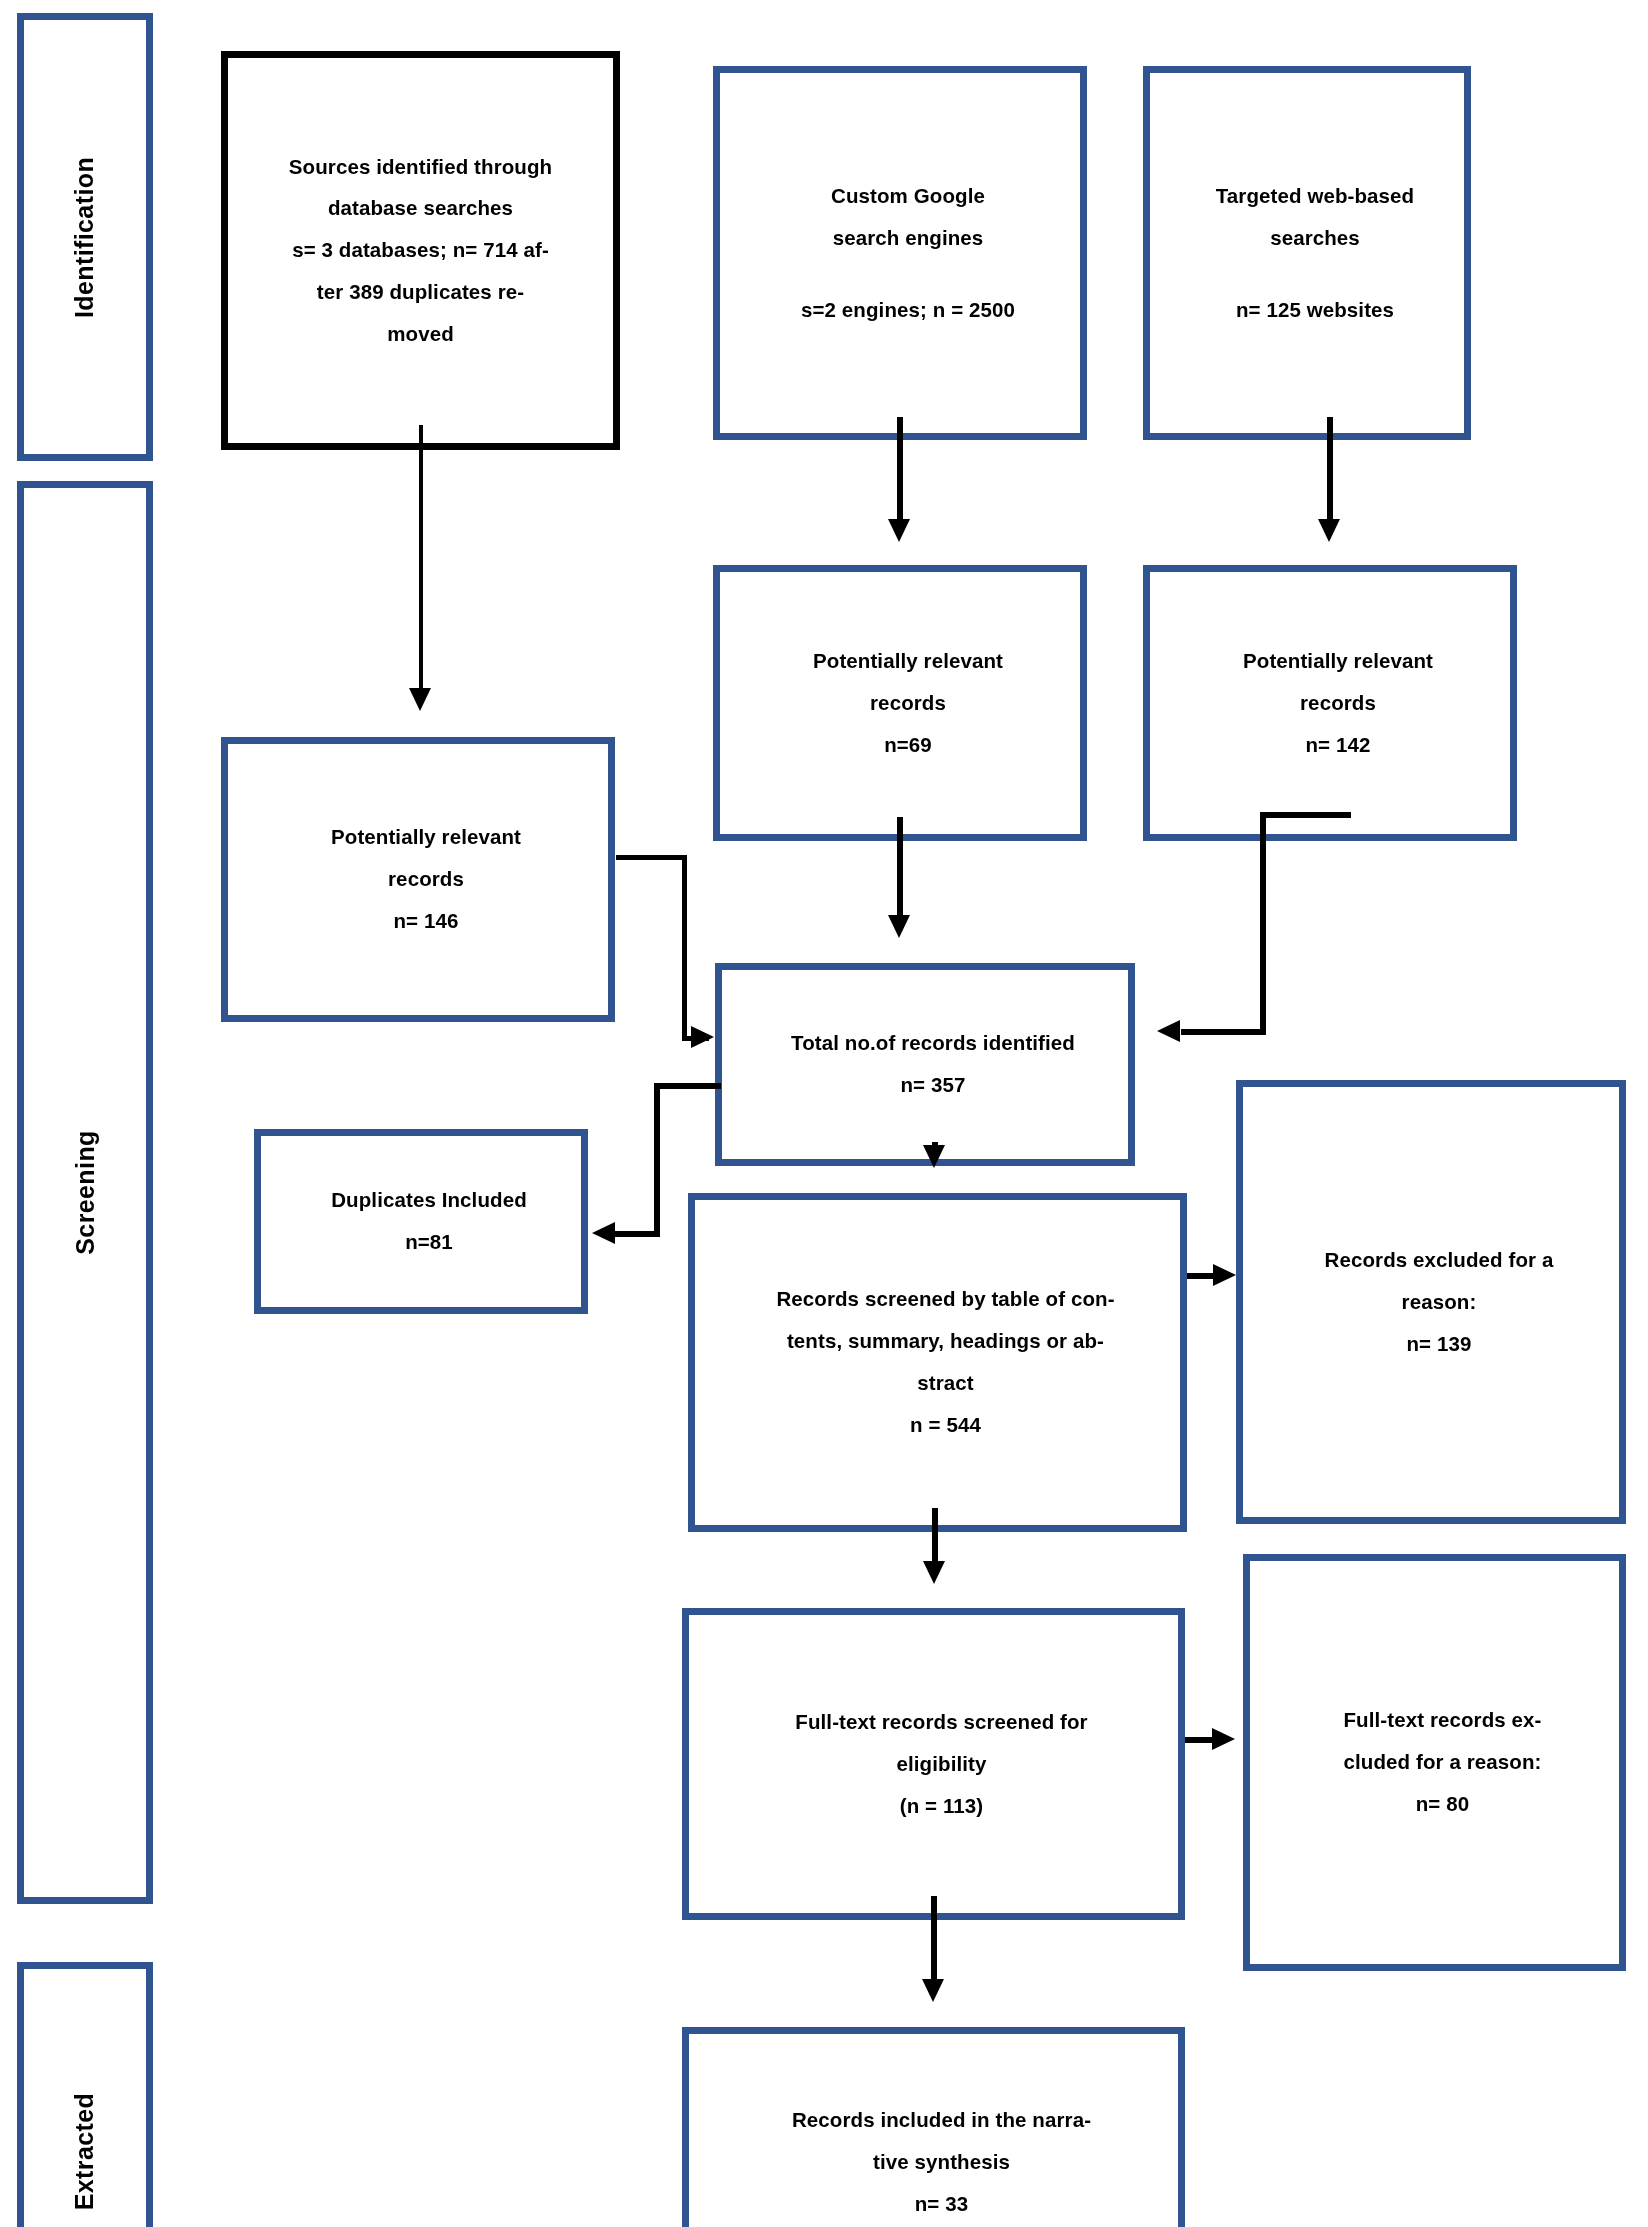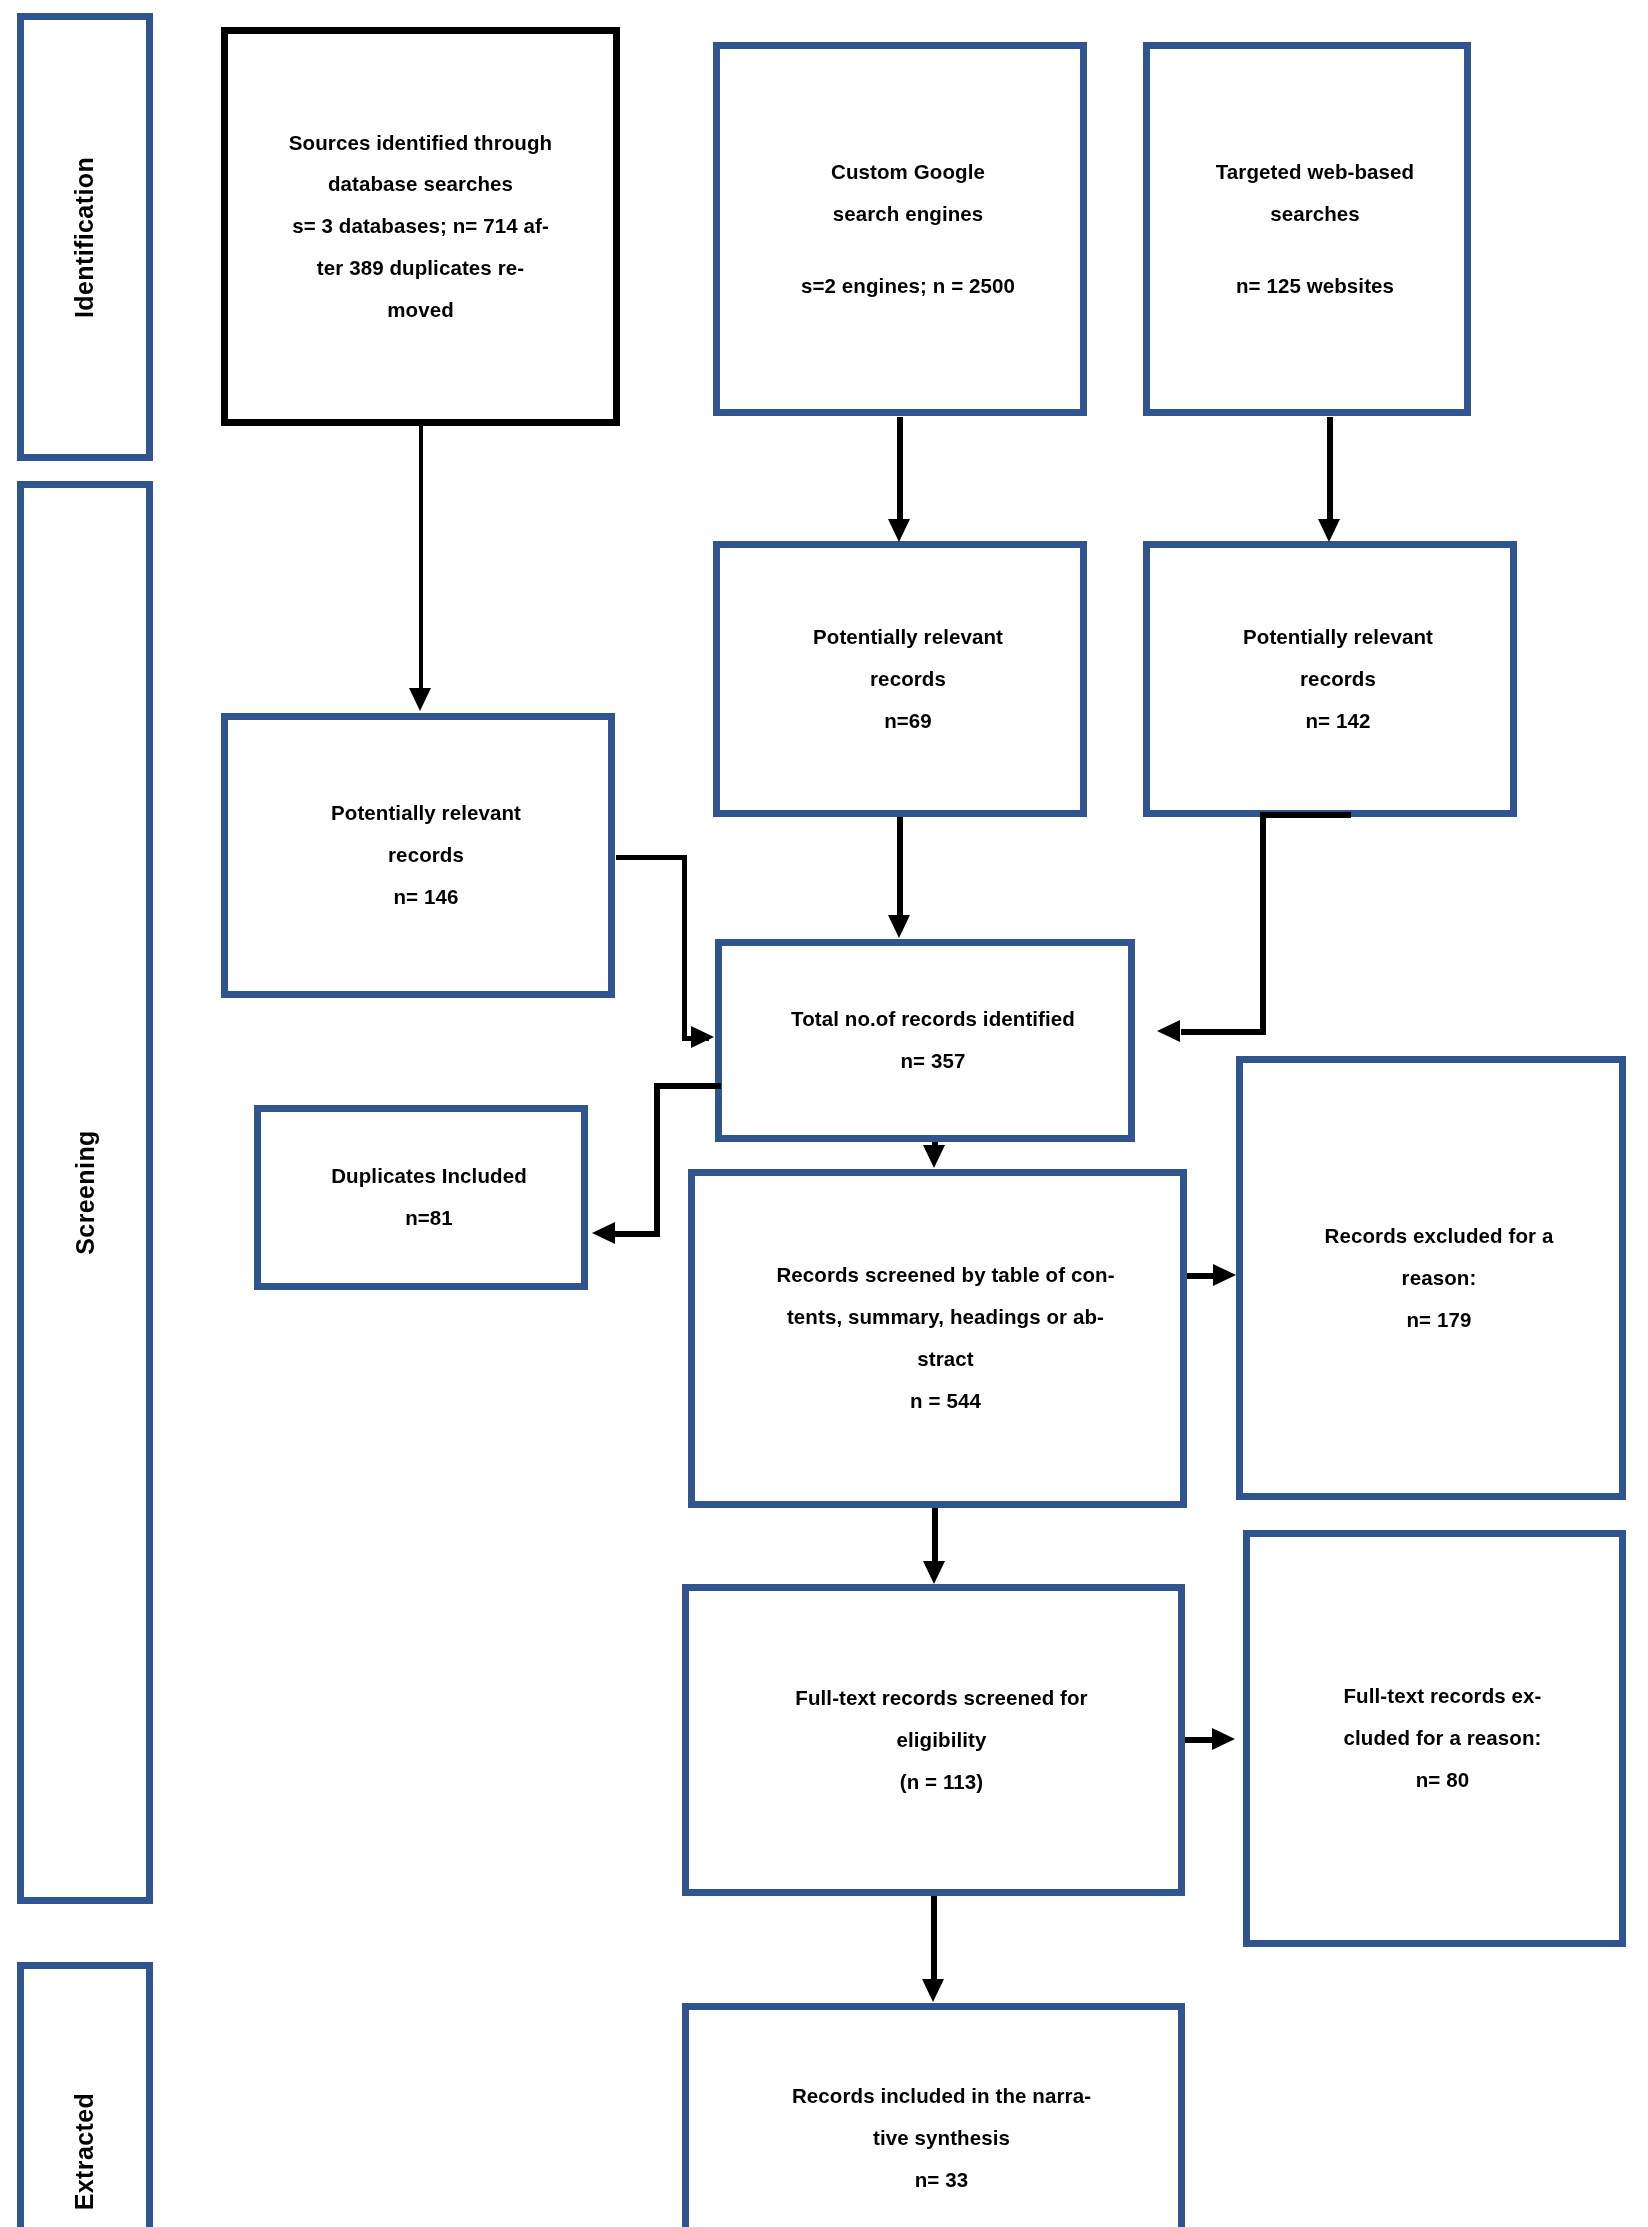--- a/index.html
+++ b/index.html
@@ -23,20 +23,21 @@
     box-sizing: border-box;
     background: #ffffff;
     display: flex;
     flex-direction: column;
     align-items: center;
     justify-content: center;
     text-align: center;
     color: #000000;
     font-weight: bold;
     line-height: 1.0;
+    margin-top: 24px;
   }
   .box.blue  { border: 7.1px solid #30548F; padding-left: 16px; }
   .box.black { border: 7.6px solid #000000; }
 
   .box .ln {
     display: block;
     width: 100%;
     padding: 0 8px;
     box-sizing: border-box;
     font-size: 20.5px;
@@ -166,21 +167,21 @@
   <div class="box blue" style="left:688px; top:1169px; width:499px; height:339px;">
     <span class="ln">Records screened by table of con-</span>
     <span class="ln">tents, summary, headings or ab-</span>
     <span class="ln">stract</span>
     <span class="ln">n = 544</span>
   </div>
 
   <div class="box blue" style="left:1236px; top:1056px; width:390px; height:444px;">
     <span class="ln">Records excluded for a</span>
     <span class="ln">reason:</span>
-    <span class="ln">n= 179</span>
+    <span class="ln">n= 139</span>
   </div>
 
   <div class="box blue" style="left:682px; top:1584px; width:503px; height:312px;">
     <span class="ln">Full-text records screened for</span>
     <span class="ln">eligibility</span>
     <span class="ln">(n = 113)</span>
   </div>
 
   <div class="box blue" style="left:1243px; top:1530px; width:383px; height:417px;">
     <span class="ln">Full-text records ex-</span>

